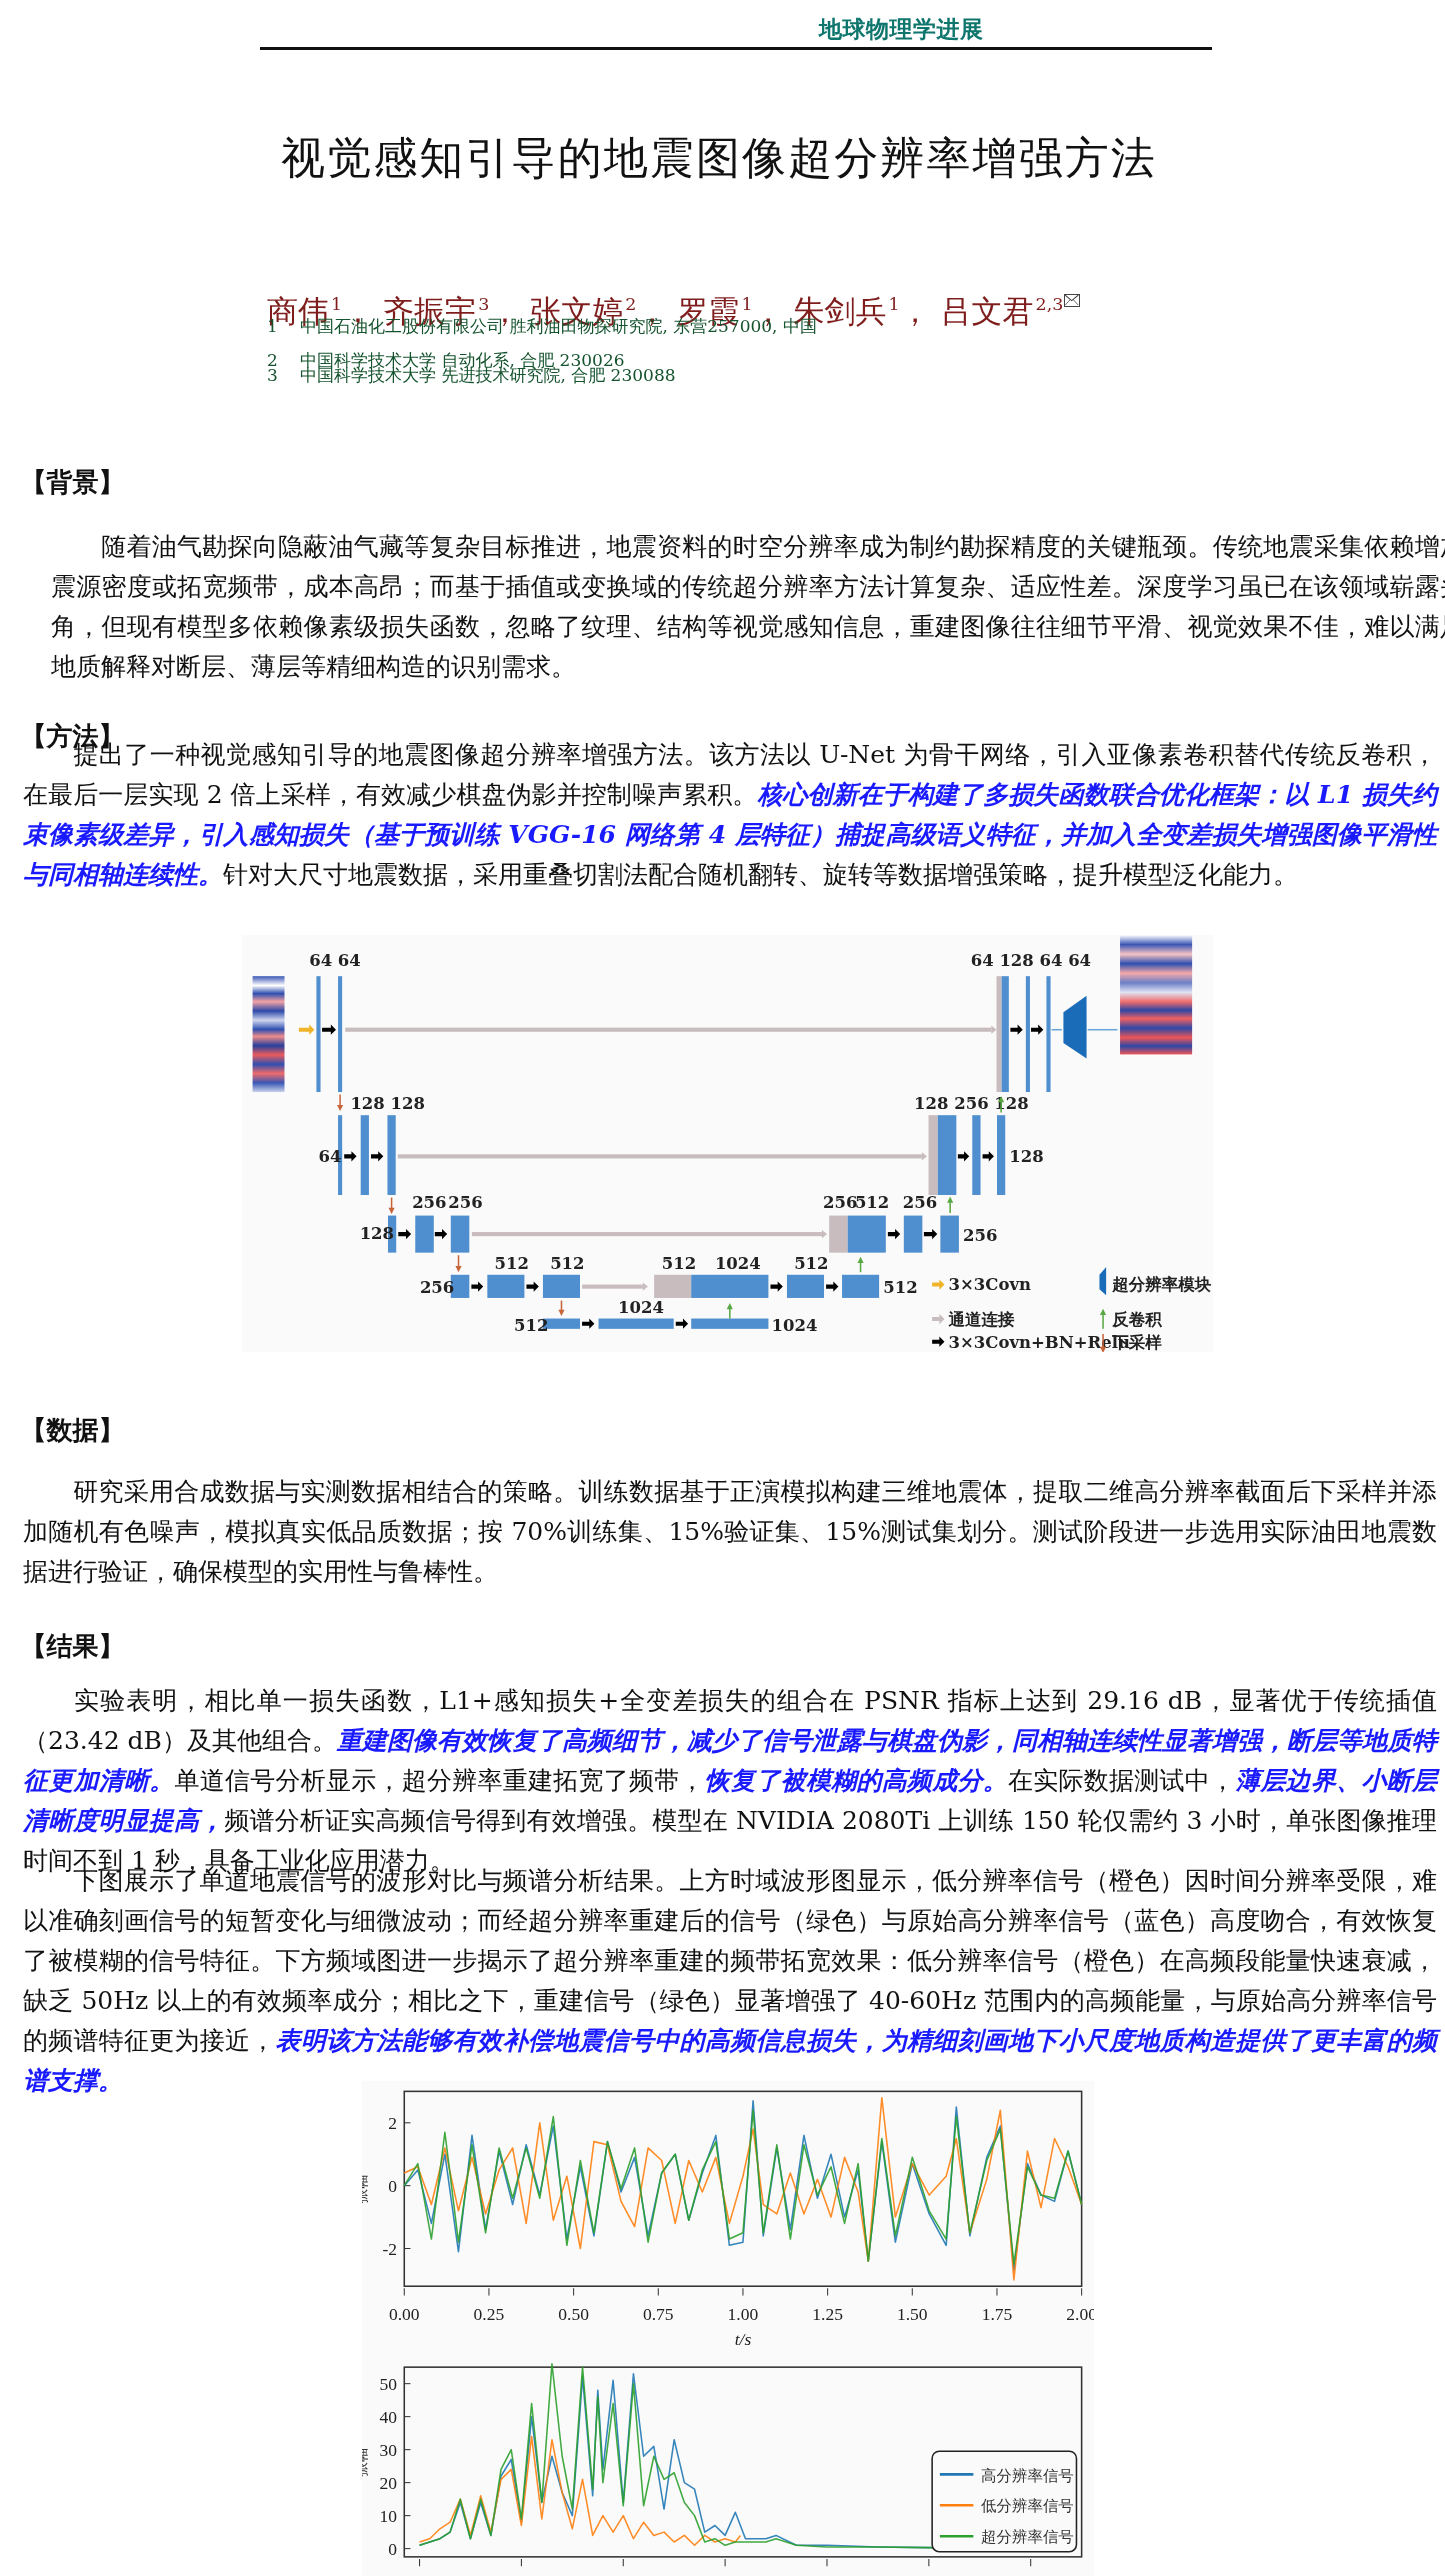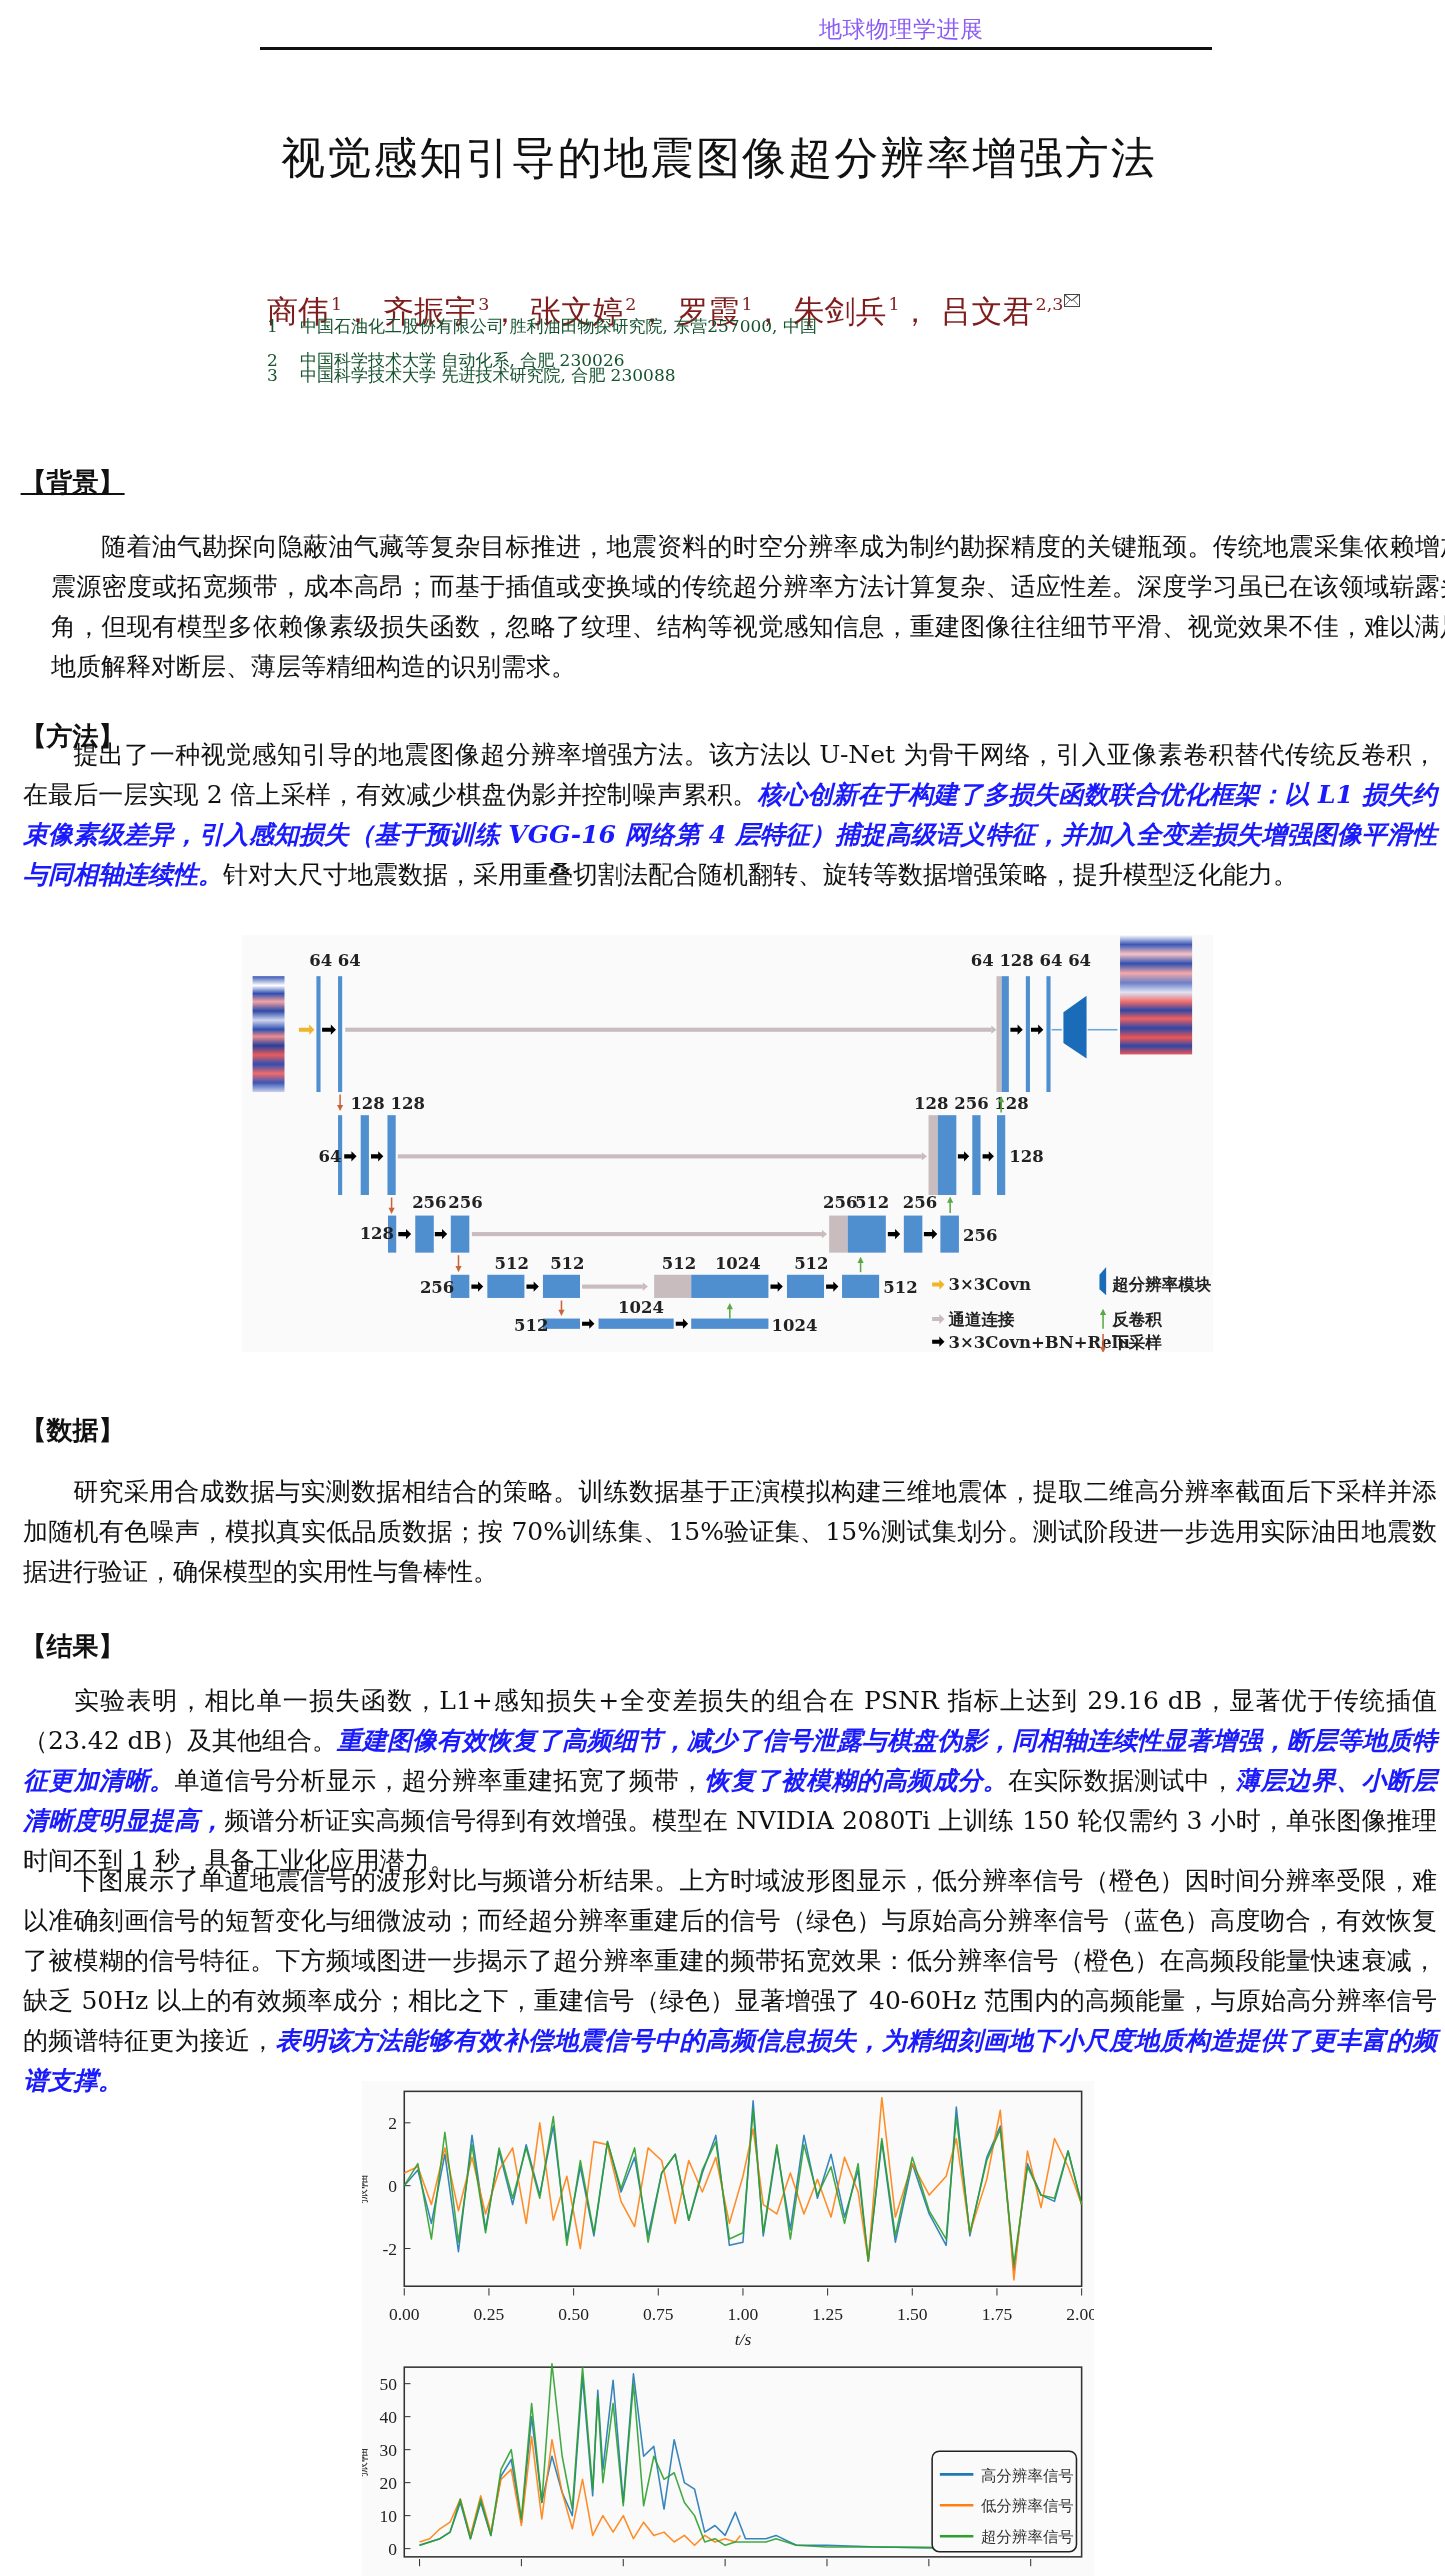--- a/index.html
+++ b/index.html
@@ -1,19 +1,19 @@
 <!DOCTYPE html>
 <html style="font-size:8.2px"><head>
 <meta charset="utf-8">
 <style>
   html, body { margin:0; padding:0; background:#ffffff; }
   body { width:1446px; height:3174px; position:relative; overflow:hidden;
          font-family:"DejaVu Serif","Liberation Serif",serif; color:#111; }
   .abs { position:absolute; }
-  .journal { left:819px; top:14.4px; font-size:23px; letter-spacing:0.5px; color:#8b5cf6; }
+  .journal { left:819px; top:14.4px; font-size:23px; letter-spacing:0.5px; color:#0f766e;font-weight:bold; }
   .header-rule { left:260px; top:47px; width:952px; height:3.1px; background:#111; }
   .title { left:0; width:1438px; top:129px; text-align:center; font-size:44px; letter-spacing:2.1px; color:#111; }
   .authors { left:267px; top:291px; font-size:31px; color:#7f1d1d; white-space:nowrap; }
   .authors sup { font-size:17.5px; vertical-align:12.4px; margin-left:2.1px; }
   .affil { left:267px; font-size:17px; color:#14532d; white-space:nowrap; }
   .affil .num { display:inline-block; width:33px; }
   .sec-head { left:20.6px; font-size:26px; font-weight:bold; color:#111; }
   .para { left:23px; width:1414px; font-size:25px; line-height:40px; text-align:justify; color:#111; }
   .para .indent { display:inline-block; width:50px; }
   .hl { color:#1a1aff; font-weight:bold; font-style:italic; }
@@ -37,21 +37,21 @@
   <span>吕文君</span><sup>2,3</sup><sup style="display:inline-block;width:15.5px;height:12.4px;border:1px solid #444;box-sizing:border-box;vertical-align:15.5px;position:relative;margin-left:1px;"><svg width="13.4" height="10.3" style="position:absolute;left:0;top:0" viewBox="0 0 26 20">
         <path d="M0 0 L13 11 L26 0" stroke="#444" stroke-width="2" fill="none"></path>
         <path d="M0 20 L10 9 M26 20 L16 9" stroke="#444" stroke-width="1.5" fill="none"></path>
       </svg></sup>
 </div>
 
 <div class="abs affil" style="top:315px;"><span class="num">1</span><span>中国石油化工股份有限公司 胜利油田物探研究院,  东营257000,   中国</span></div>
 <div class="abs affil" style="top:349px;"><span class="num">2</span><span>中国科学技术大学 自动化系, 合肥 230026</span></div>
 <div class="abs affil" style="top:364px;"><span class="num">3</span><span>中国科学技术大学 先进技术研究院, 合肥 230088</span></div>
 
-<div class="abs sec-head" style="top:465px;text-decoration:underline;">【背景】</div>
+<div class="abs sec-head" style="top:465px;">【背景】</div>
 <div class="abs para" style="top:527px;margin-left:28px;"><span class="indent"></span><span>随着油气勘探向隐蔽油气藏等复杂目标推进，地震资料的时空分辨率成为制约勘探精度的关键瓶颈。传统地震采集依赖增加震源密度或拓宽频带，成本高昂；而基于插值或变换域的传统超分辨率方法计算复杂、适应性差。深度学习虽已在该领域崭露头角，但现有模型多依赖像素级损失函数，忽略了纹理、结构等视觉感知信息，重建图像往往细节平滑、视觉效果不佳，难以满足地质解释对断层、薄层等精细构造的识别需求。</span></div>
 
 <div class="abs sec-head" style="top:719px;">【方法】</div>
 <div class="abs para" style="top:735px;"><span class="indent"></span><span>提出了一种视觉感知引导的地震图像超分辨率增强方法。该方法以 U-Net 为骨干网络，引入亚像素卷积替代传统反卷积，在最后一层实现 2 倍上采样，有效减少棋盘伪影并控制噪声累积。</span><span class="hl">核心创新在于构建了多损失函数联合优化框架：以 L1 损失约束像素级差异，引入感知损失（基于预训练 VGG-16 网络第 4 层特征）捕捉高级语义特征，并加入全变差损失增强图像平滑性与同相轴连续性。</span><span>针对大尺寸地震数据，采用重叠切割法配合随机翻转、旋转等数据增强策略，提升模型泛化能力。</span></div>
 
 <div class="abs fig" style="left:242px;top:935px;width:971px;height:417px;font-weight:bold;">
   <svg width="971" height="417" viewBox="0 0 1885 810">
     <defs>
       <linearGradient id="seisL" x1="0" y1="0" x2="0" y2="1">
         <stop offset="0" stop-color="#3a57b5"></stop>

